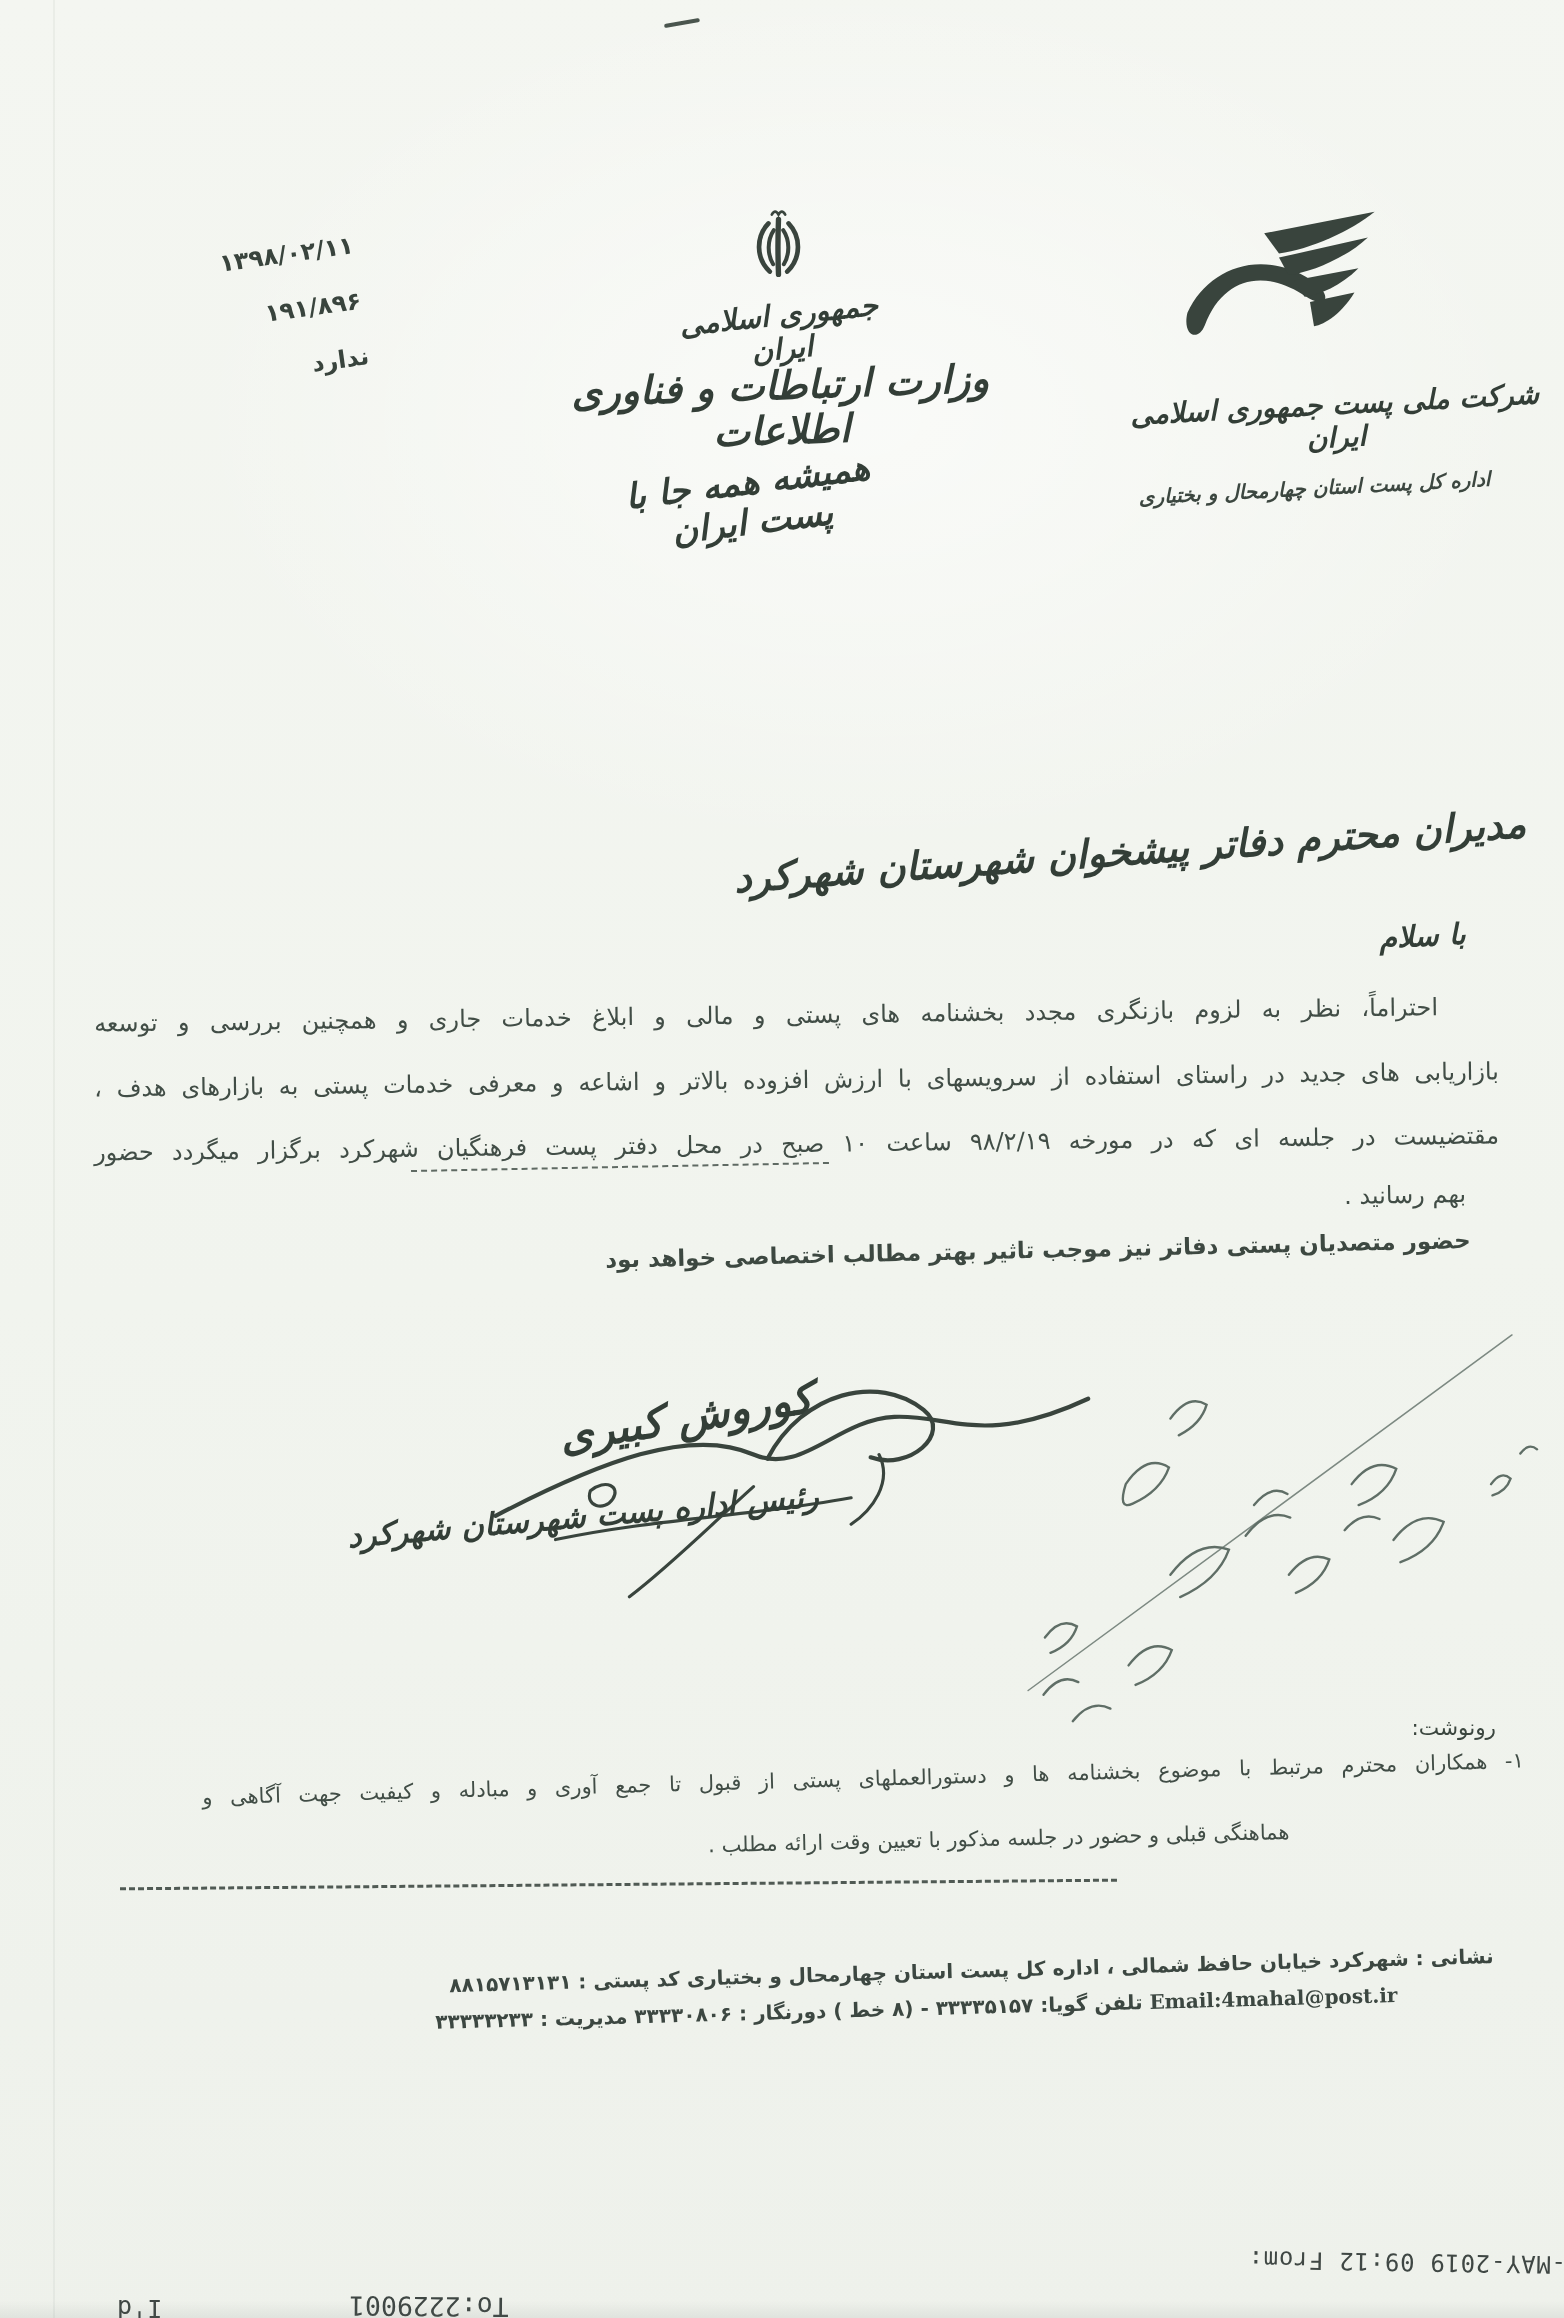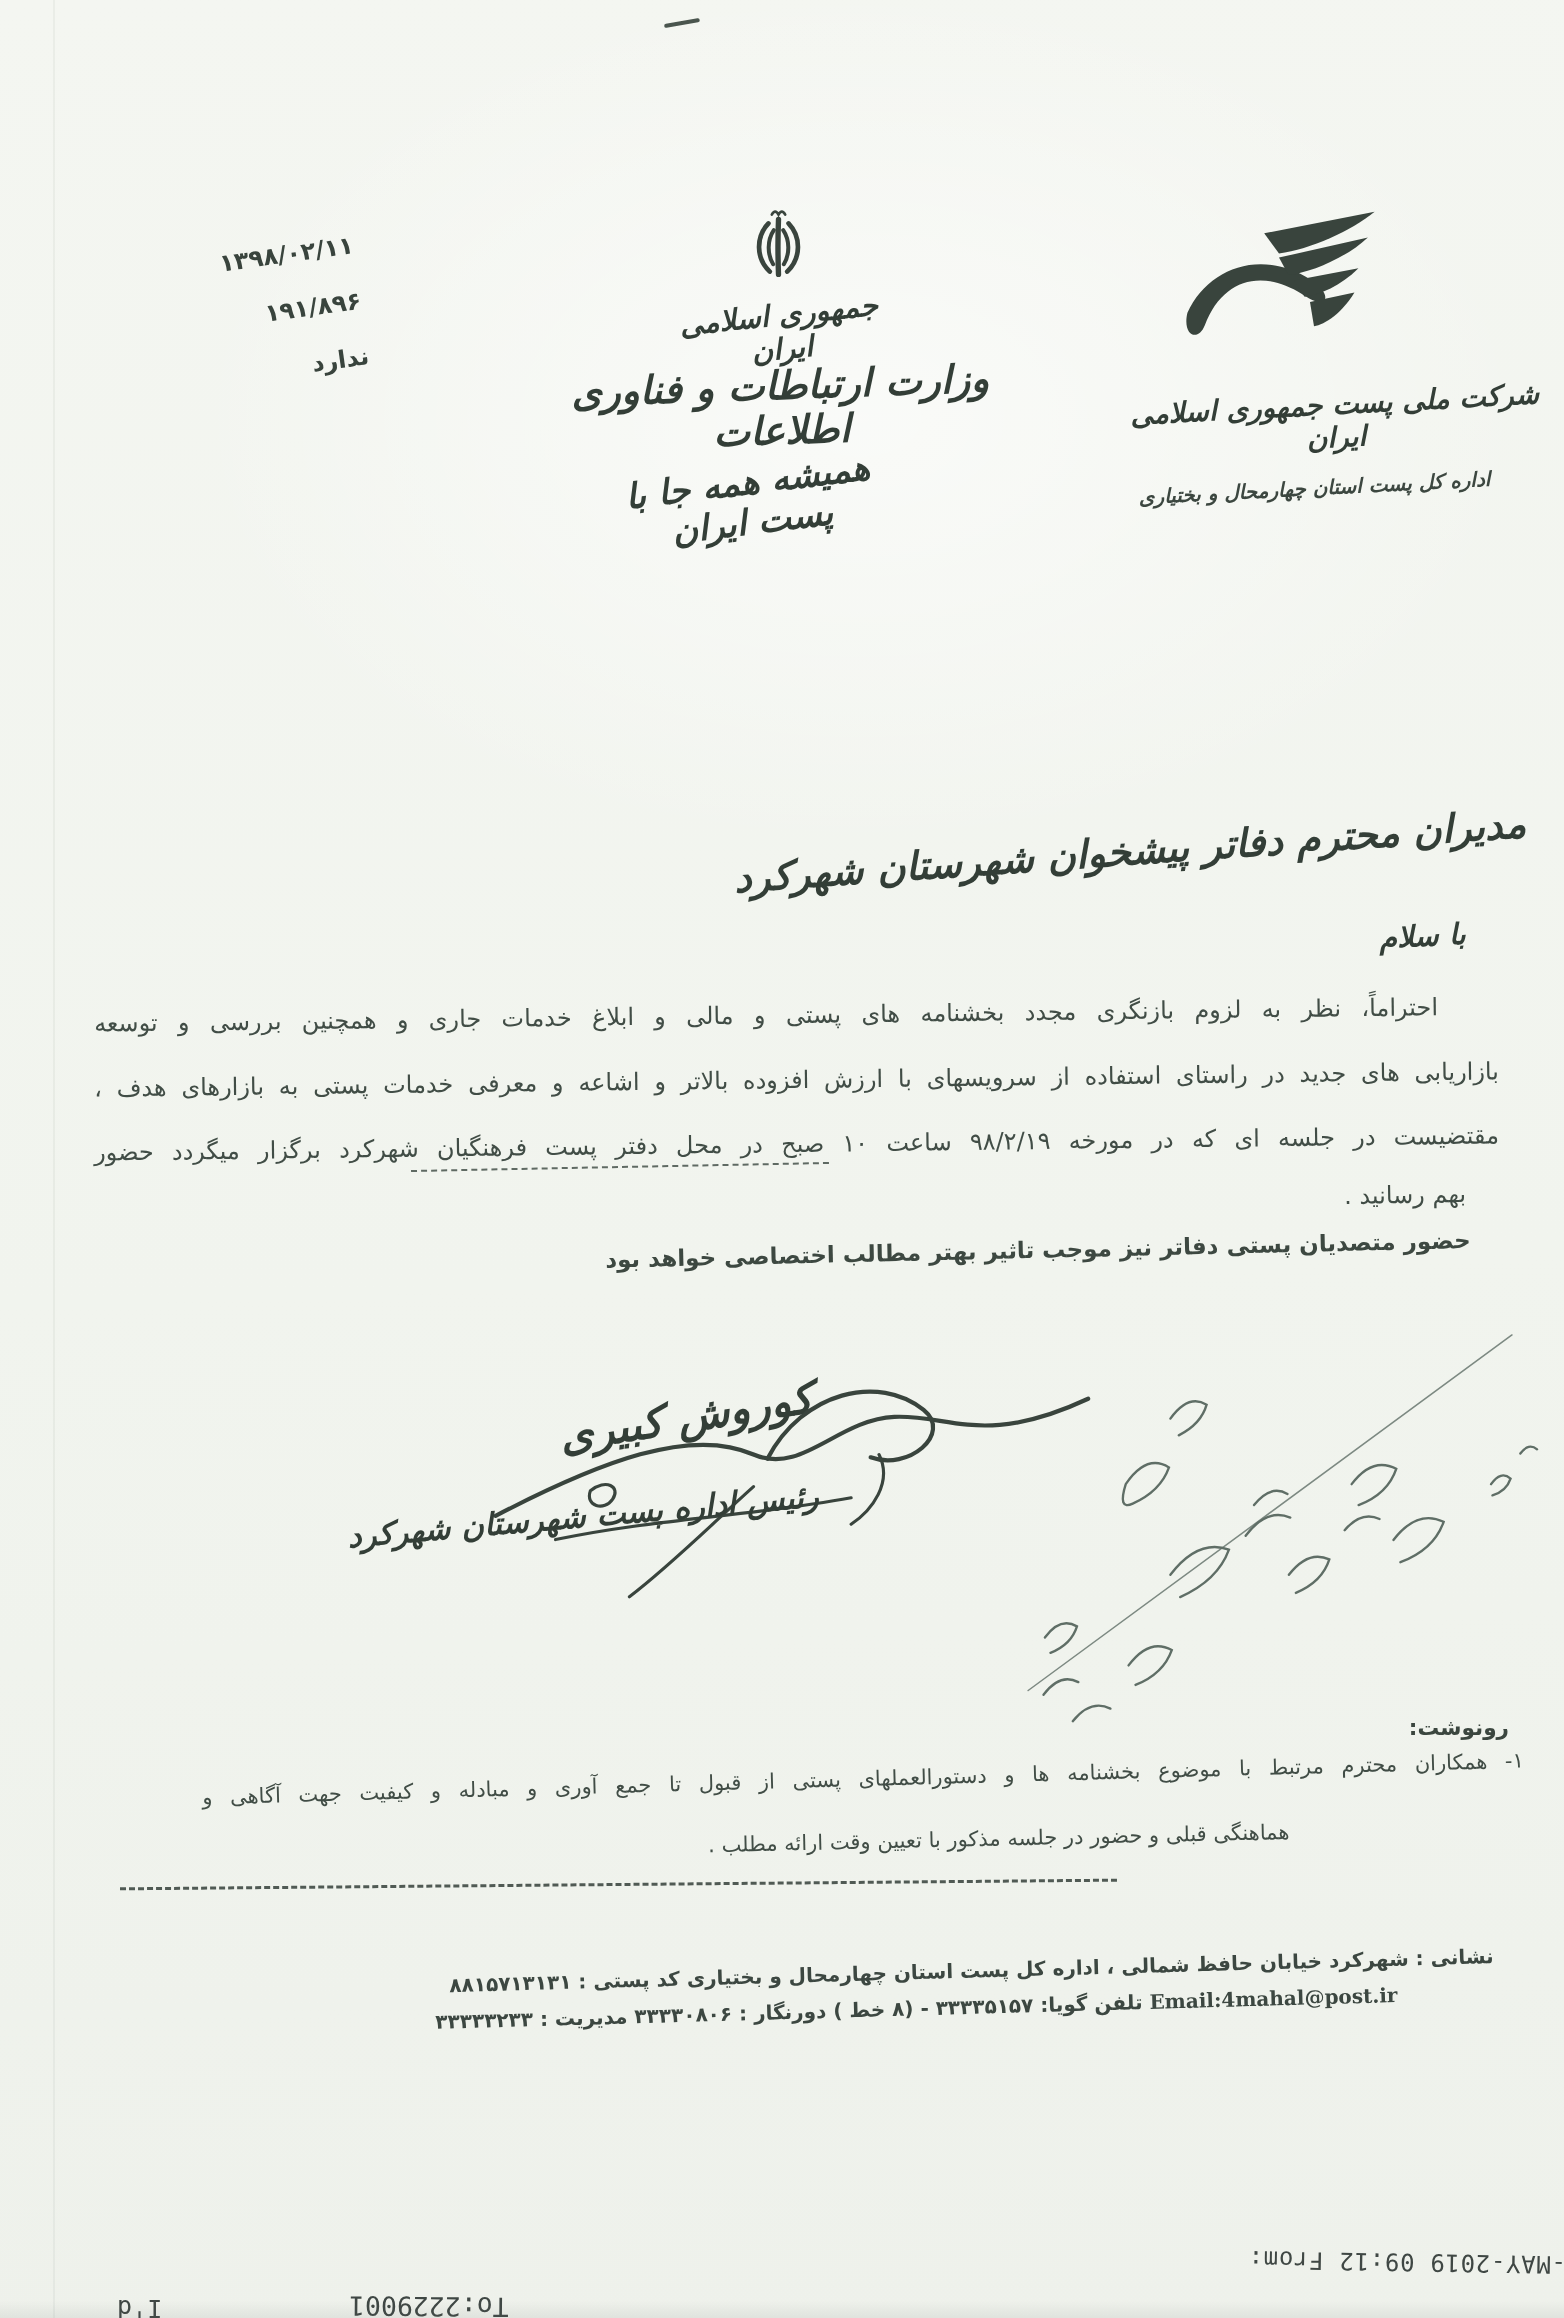--- a/index.html
+++ b/index.html
@@ -45,21 +45,21 @@
 
   
   .sig-name{left:558px;top:1392px;font-size:43px;transform:rotate(-9deg);white-space:nowrap;}
   .sig-svg{left:391px;top:1315px;}
   .sig-title{left:325px;top:1498px;width:516px;text-align:center;font-size:31px;transform:rotate(-5deg);}
 
   
   .hand-note{left:961px;top:1275px;}
 
   
-  .cc-label{right:55px;top:1715px;font-size:21.6px;font-weight:bold;}
+  .cc-label{right:68px;top:1715px;font-size:21.6px;font-weight:normal;}
   .cc-l1{left:202px;right:40px;top:1767px;font-size:21px;text-align:justify;text-align-last:justify;transform:rotate(-1.6deg);white-space:nowrap;color:#414d46;}
   .cc-l2{right:275px;top:1820px;font-size:21px;transform:rotate(-1.3deg);transform-origin:right center;color:#414d46;}
 
   .sep-dashed{left:120px;top:1883px;width:997px;border-top:3.5px dashed #3f4a44;transform:rotate(-.5deg);opacity:.9;}
 
   
   .footer-l1{right:70px;top:1944px;font-size:20px;font-weight:bold;transform:rotate(-1.6deg);transform-origin:right center;white-space:nowrap;color:#3c4741;}
   .footer-l2{right:167px;top:1983px;font-size:20px;font-weight:bold;transform:rotate(-1.6deg);transform-origin:right center;white-space:nowrap;color:#3c4741;}
   .footer-l2 .email{direction:ltr;unicode-bidi:embed;font-family:"DejaVu Serif", serif;}
 

